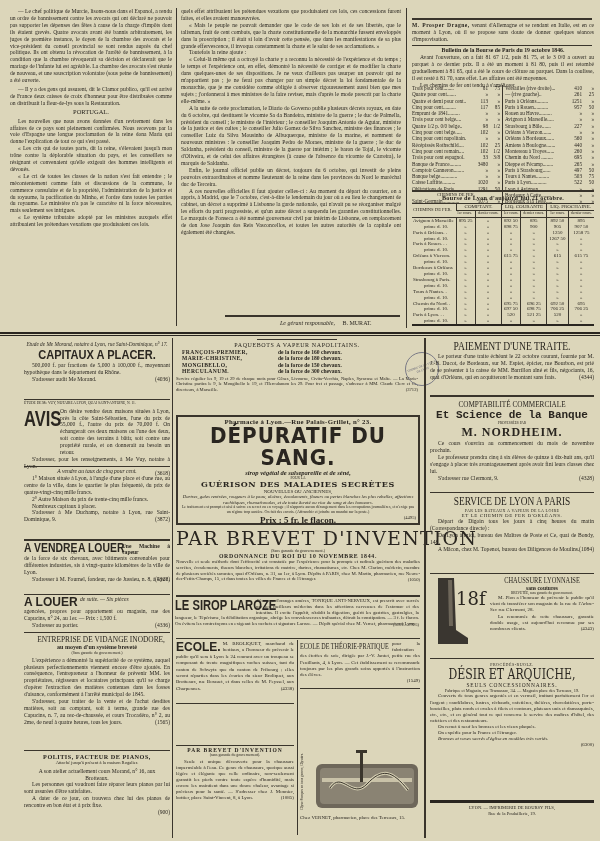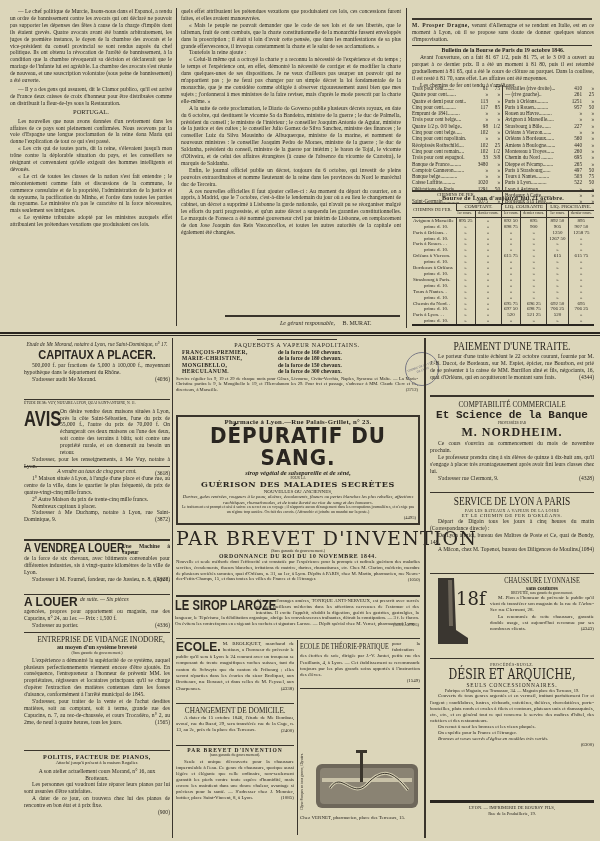--- a/index.html
+++ b/index.html
@@ -571,20 +571,21 @@
 
   <div class="box" style="left:176px; top:415px; width:244px; height:110px; border-width:2px;">
     <div class="center bold" style="font-size:6.8px; margin-top:1px; letter-spacing:0.3px;">Pharmacie à Lyon.—Rue Palais-Grillet, n° 23.</div>
     <div class="center headline" style="font-size:21px; line-height:22px; letter-spacing:1px; font-family:'DejaVu Sans', sans-serif; transform:scaleX(0.95);">DÉPURATIF DU SANG.</div>
     <div class="center ital bold" style="font-size:6.5px; line-height:7px;">sirop végétal de salsepareille et de séné,</div>
     <div class="center" style="font-size:3.5px;">POUR LA</div>
     <div class="center bold" style="font-size:8px; line-height:9px; letter-spacing:0.6px; font-family:'DejaVu Serif', serif;">GUÉRISON DES MALADIES SECRÈTES</div>
     <div class="center" style="font-size:5px;">NOUVELLES OU ANCIENNES,</div>
     <div class="center ital" style="font-size:4.8px; line-height:5.6px; padding:0 3px;">Dartres, gales rentrées, rougeurs à la peau, ulcères, écoulements, flueurs ou pertes blanches les plus rebelles, affections rachitiques, rhumatismales, et de toute âcreté ou vice du sang et des humeurs.</div>
     <div class="center tiny" style="font-size:4px; line-height:4.8px; padding:0 3px;">Le traitement est prompt et aisé à suivre en secret ou en voyage ; il n'apporte aucun dérangement dans les occupations journalières, et n'exige pas un régime trop austère. On fait des envois. (Affranchir et joindre un mandat sur la poste.)</div>
+    <div class="center bold" style="font-size:9px; line-height:10px;">Prix : 5 fr. le flacon.</div>
     <div class="abs tiny" style="right:2px; bottom:2px;">(4495)</div>
   </div>
 
   <div class="abs" style="left:176px; top:528px; width:244px;">
     <div class="center" style="font-size:19px; line-height:20px; letter-spacing:1.2px; font-family:'DejaVu Serif', serif; white-space:nowrap;">PAR BREVET D'INVENTION</div>
     <div class="center" style="font-size:4px;">(Sans garantie du gouvernement.)</div>
     <div class="center bold" style="font-size:5.8px; letter-spacing:0.7px;">ORDONNANCE DU ROI DU 10 NOVEMBRE 1844.</div>
     <div class="tiny" style="font-size:4.8px; line-height:5.8px; text-align:justify;">Nouvelle et seule méthode dont l'efficacité est constatée par l'expérience pour la prompte et radicale guérison des maladies secrètes, écoulements, flueurs blanches, irritations de matrice, dartres, rhumatismes, etc. Chez M. Clarion, médecin, membre de plusieurs sociétés savantes, quai d'Orléans, n. 31, au 1er, à Lyon. Dépôts à PARIS, chez M. Martin, pharmacien, rue Neuve-des-Petits-Champs, 15, et dans toutes les villes de France et de l'étranger.</div>
     <div class="tiny right" style="margin-top:-5px;">(1050)</div>
   </div>
@@ -598,25 +599,20 @@
   <div class="hrule" style="left:176px; top:638px; width:244px;"></div>
   <div class="vrule" style="left:297px; top:640px; height:195px;"></div>
 
   <div class="abs" style="left:176px; top:641px; width:118px;">
     <span class="headline" style="font-size:12px; line-height:12px; float:left; margin-right:2px;">ECOLE.</span>
     <div class="small" style="font-size:5px; line-height:6.4px;">M. BROLIQUET, marchand de bestiaux, a l'honneur de prévenir le public qu'il sera à Lyon le 24 courant avec un troupeau se composant de trente magnifiques vaches suisses, tant du canton de Schwytz que du canton de Fribourg ; elles seront réparties dans les écuries du sieur Broliquet, aux Brotteaux, rue Bossuet, et dans celles de M. Feyssel, aux Charpennes.</div>
     <div class="small right" style="font-size:5px; margin-top:-6px;">(4338)</div>
   </div>
   <div class="hrule" style="left:176px; top:703px; width:118px;"></div>
 
-  <div class="abs" style="left:176px; top:705px; width:118px;">
-    <div class="center" style="font-size:8.5px; line-height:10px; transform:scaleX(0.85); transform-origin:center; white-space:nowrap;">CHANGEMENT DE DOMICILE.</div>
-    <div class="small p" style="font-size:5px; line-height:6.2px;">A dater du 15 octobre 1846, l'étude de Me Bombau, avoué, rue du Bœuf, 29, sera transférée rue de la Cage, n. 13, au 2e, près de la place des Terreaux.</div>
-    <div class="small right" style="font-size:5px; margin-top:-6px;">(2400)</div>
-  </div>
   <div class="hrule" style="left:176px; top:745px; width:118px;"></div>
 
   <div class="abs" style="left:176px; top:747px; width:118px;">
     <div class="center bold" style="font-size:5.5px; letter-spacing:1px;">PAR BREVET D'INVENTION</div>
     <div class="center tiny" style="font-size:3.8px;">(sans garantie du gouvernement).</div>
     <div class="small p" style="font-size:5px; line-height:6.1px;">Seule et unique découverte pour la chaussure imperméable à l'eau. Ce genre de chaussure, quoique aussi légère et élégante que celle ordinaire, non-seulement garantit les pieds contre toute espèce d'humidité, mais encore les maintient dans une douce chaleur, avantage si précieux pour la santé. — S'adresser chez J. Monnier, bottier, place Saint-Vincent, 8, à Lyon.</div>
     <div class="small right" style="font-size:5px; margin-top:-6px;">(1085)</div>
   </div>
 
   <div class="abs" style="left:300px; top:641px; width:120px;">

